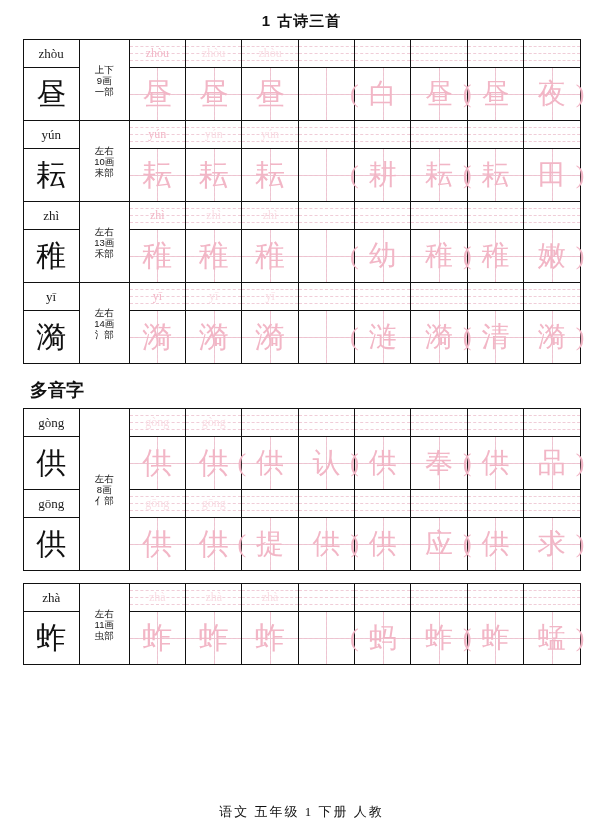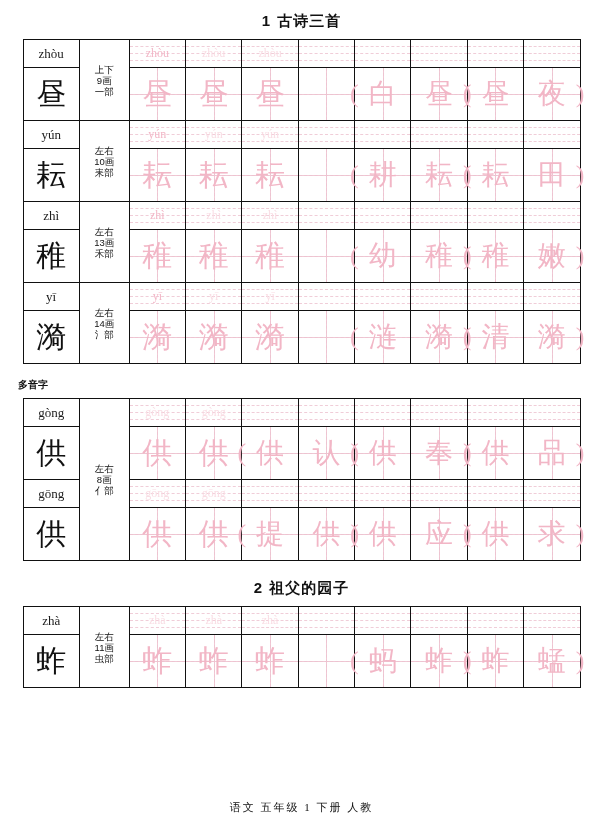--- a/index.html
+++ b/index.html
@@ -27,23 +27,23 @@
     font-size: 15px;
     font-weight: bold;
     letter-spacing: 1px;
     margin: 6px 0 8px 0;
     font-family: "Liberation Sans", sans-serif;
   }
   .section-title .num {
     margin-right: 6px;
   }
   .sub-title {
-    font-size: 10px;
+    font-size: 18px;
     font-weight: bold;
-    margin: 14px 0 6px 4px;
+    margin: 14px 0 6px 16px;
     font-family: "Liberation Sans", sans-serif;
   }
   table.sheet {
     border-collapse: collapse;
     table-layout: fixed;
     width: 558px;
     margin: 0 auto;
   }
   table.sheet td {
     border: 1px solid #111;
@@ -155,25 +155,25 @@
     top: 50%;
     transform: translateY(-50%);
     z-index: 3;
     line-height: 1;
   }
   .paren.left  { left: -5px; }
   .paren.right { right: -5px; }
 
   .footer {
     position: absolute;
-    bottom: 10px;
+    bottom: 4px;
     left: 0;
     right: 0;
     text-align: center;
-    font-size: 11px;
+    font-size: 13px;
     letter-spacing: 2px;
     font-family: "Liberation Serif", serif;
   }
   .spacer-12 { height: 12px; }
 </style>
 </head>
 <body>
 
 <div class="page">
 
@@ -648,23 +648,20 @@
         <td class="word-cell"><span class="guide"></span><span class="trace">供</span><span class="paren right">)</span></td>
         <td class="word-cell"><span class="guide"></span><span class="paren left">(</span><span class="trace">供</span></td>
         <td class="word-cell"><span class="guide"></span><span class="trace">应</span><span class="paren right">)</span></td>
         <td class="word-cell"><span class="guide"></span><span class="paren left">(</span><span class="trace">供</span></td>
         <td class="word-cell"><span class="guide"></span><span class="trace">求</span><span class="paren right">)</span></td>
       </tr>
     </tbody>
   </table>
 
   <div class="spacer-12"></div>
-  <div class="section-title">
-    <span class="num">2</span><span>祖父的园子</span>
-  </div>
 
   <table class="sheet">
     <colgroup>
       <col class="c-pinyin">
         <col class="c-info">
       <col class="c-cell">
         <col class="c-cell">
         <col class="c-cell">
         <col class="c-cell">
       <col class="c-cell">

